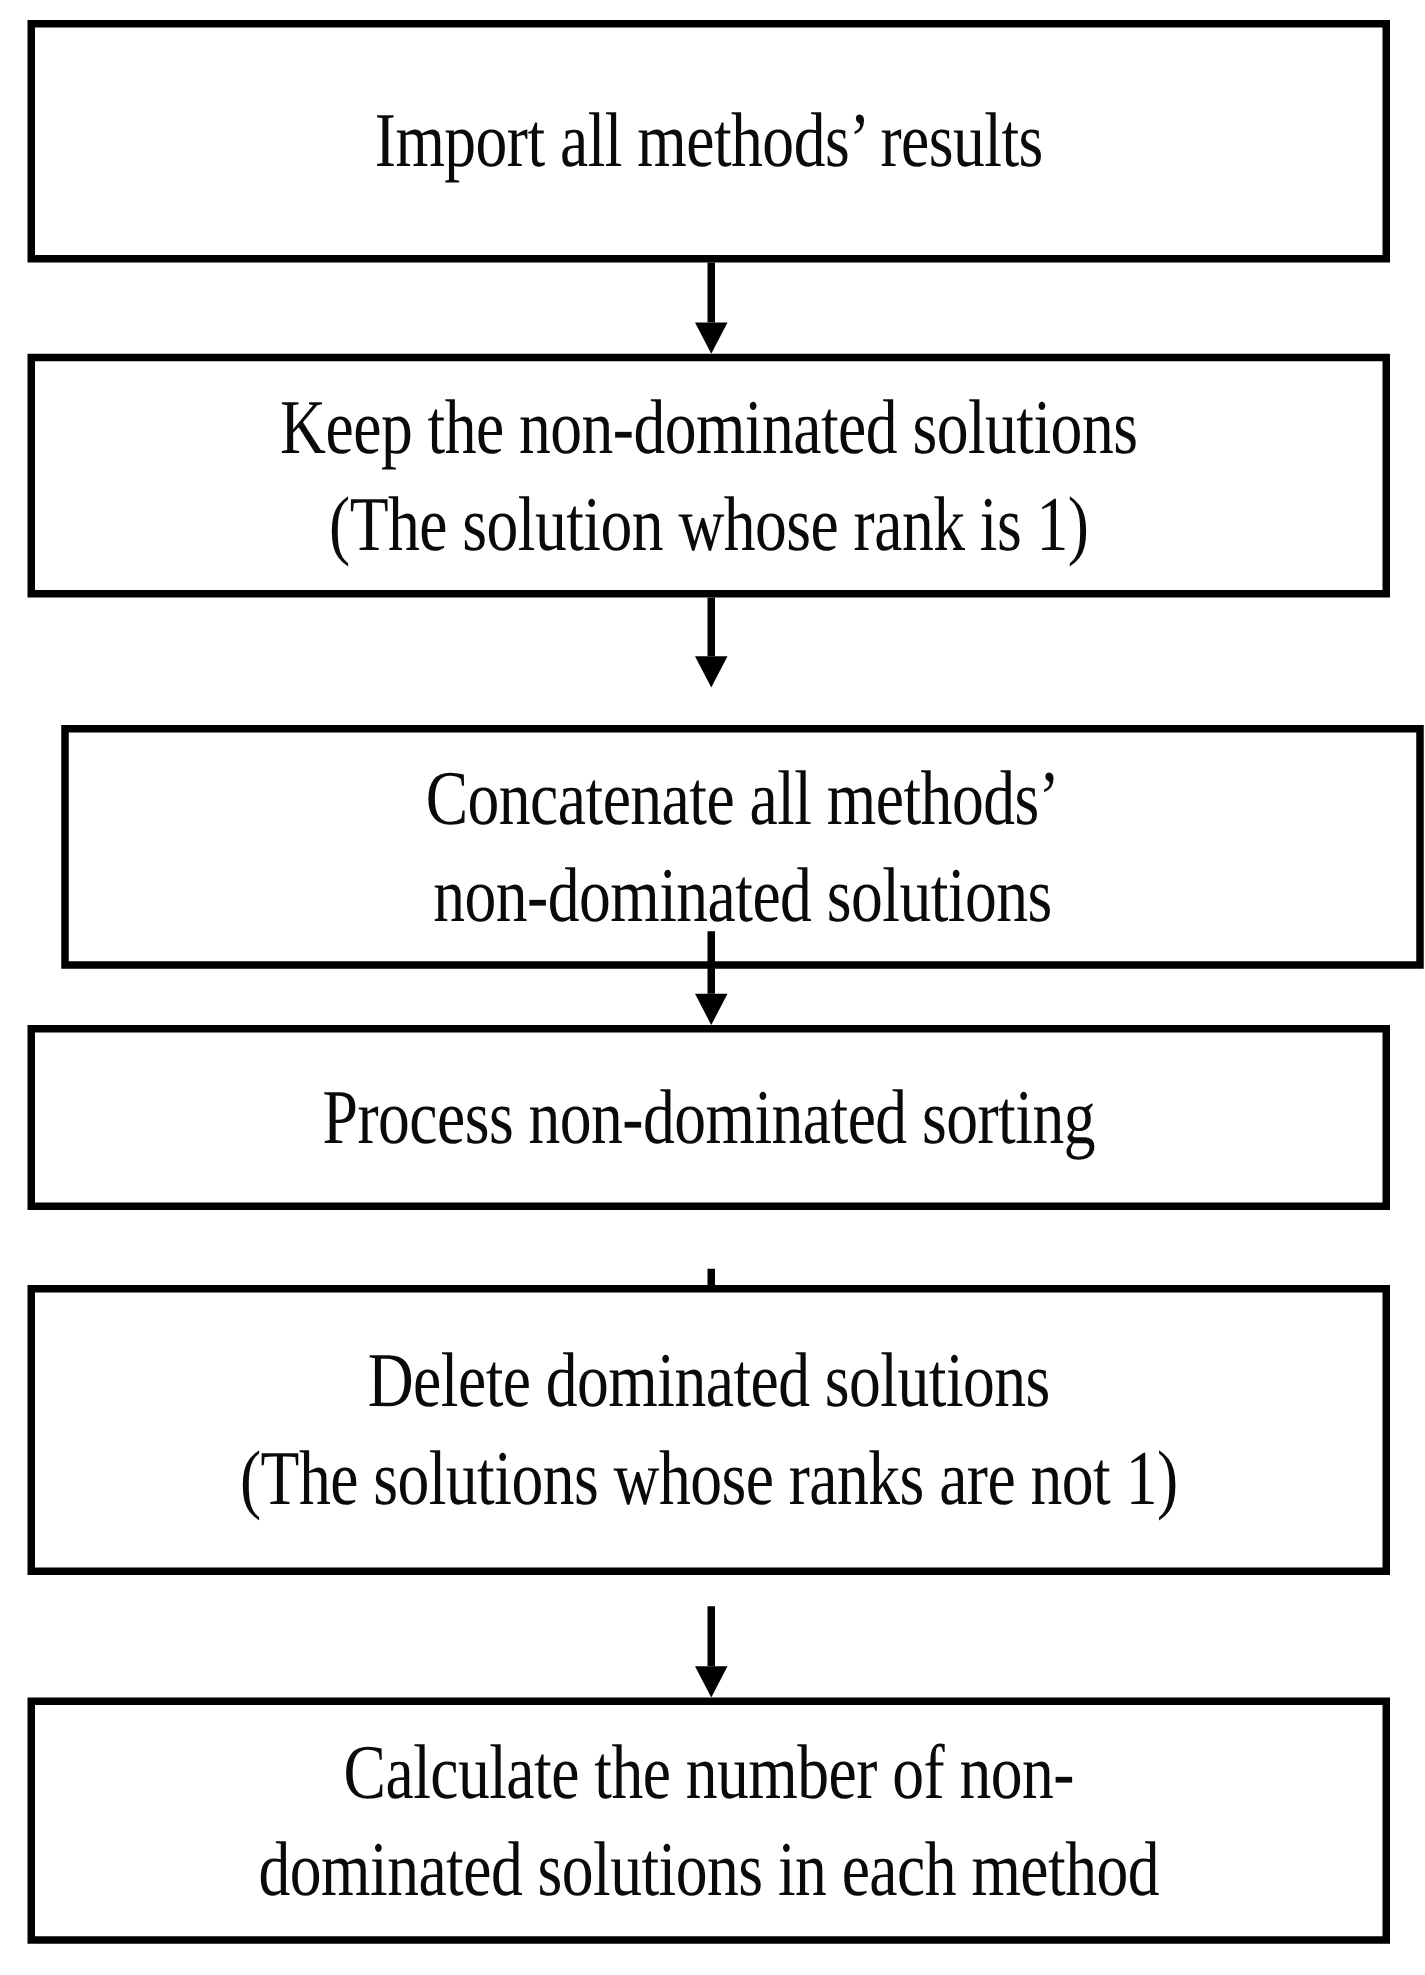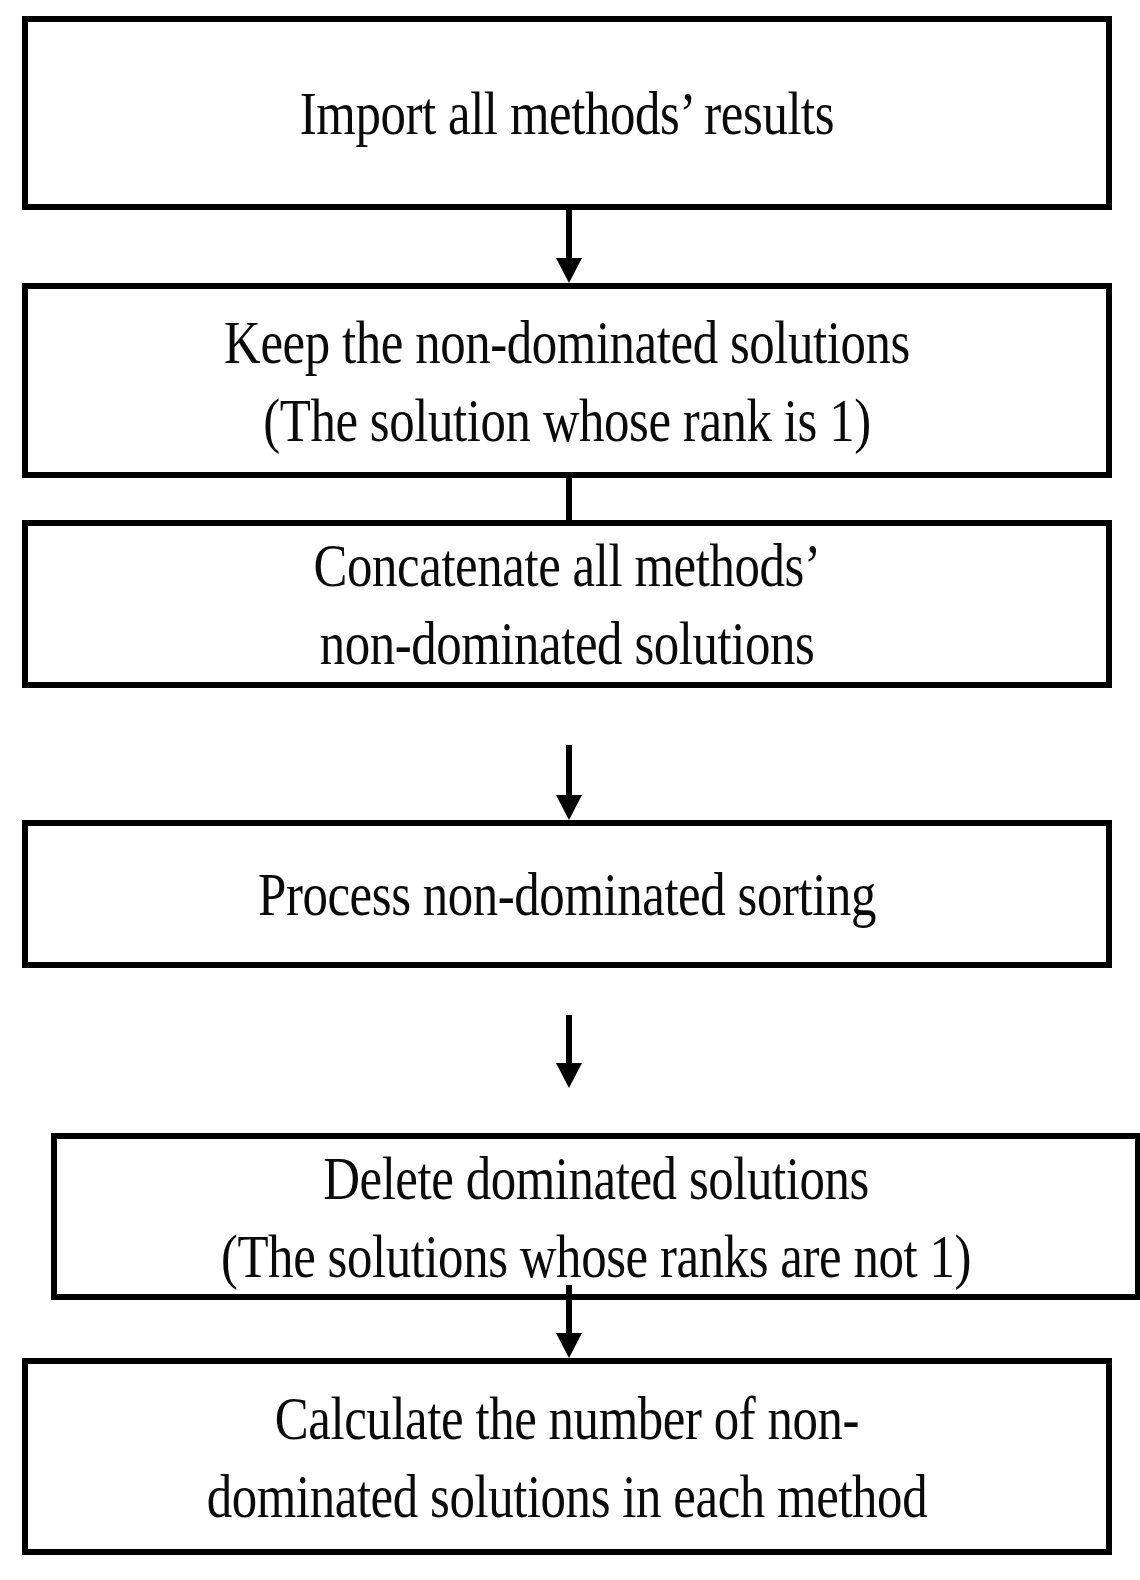--- a/index.html
+++ b/index.html
@@ -46,23 +46,23 @@
     letter-spacing: -0.5px;
     transform: scaleX(0.82);
     transform-origin: center center;
     white-space: pre-line;
     font-weight: 400;
   }
 
   
   #node-1 { top: 16px;   height: 194px; }
   #node-2 { top: 283px;  height: 195px; justify-content: flex-end; }
-  #node-3 { top: 520px;  height: 168px; }
+  #node-3 { top: 580px;  height: 195px; margin-left: 27px; }
   #node-4 { top: 820px;  height: 148px; }
-  #node-5 { top: 1133px; height: 167px; margin-left: 29px; }
+  #node-5 { top: 1028px; height: 232px; }
   #node-6 { top: 1358px; height: 197px; }
 
   
   .connector {
     position: absolute;
     left: 556px;
     width: 26px;
   }
   .connector .shaft {
     position: absolute;

